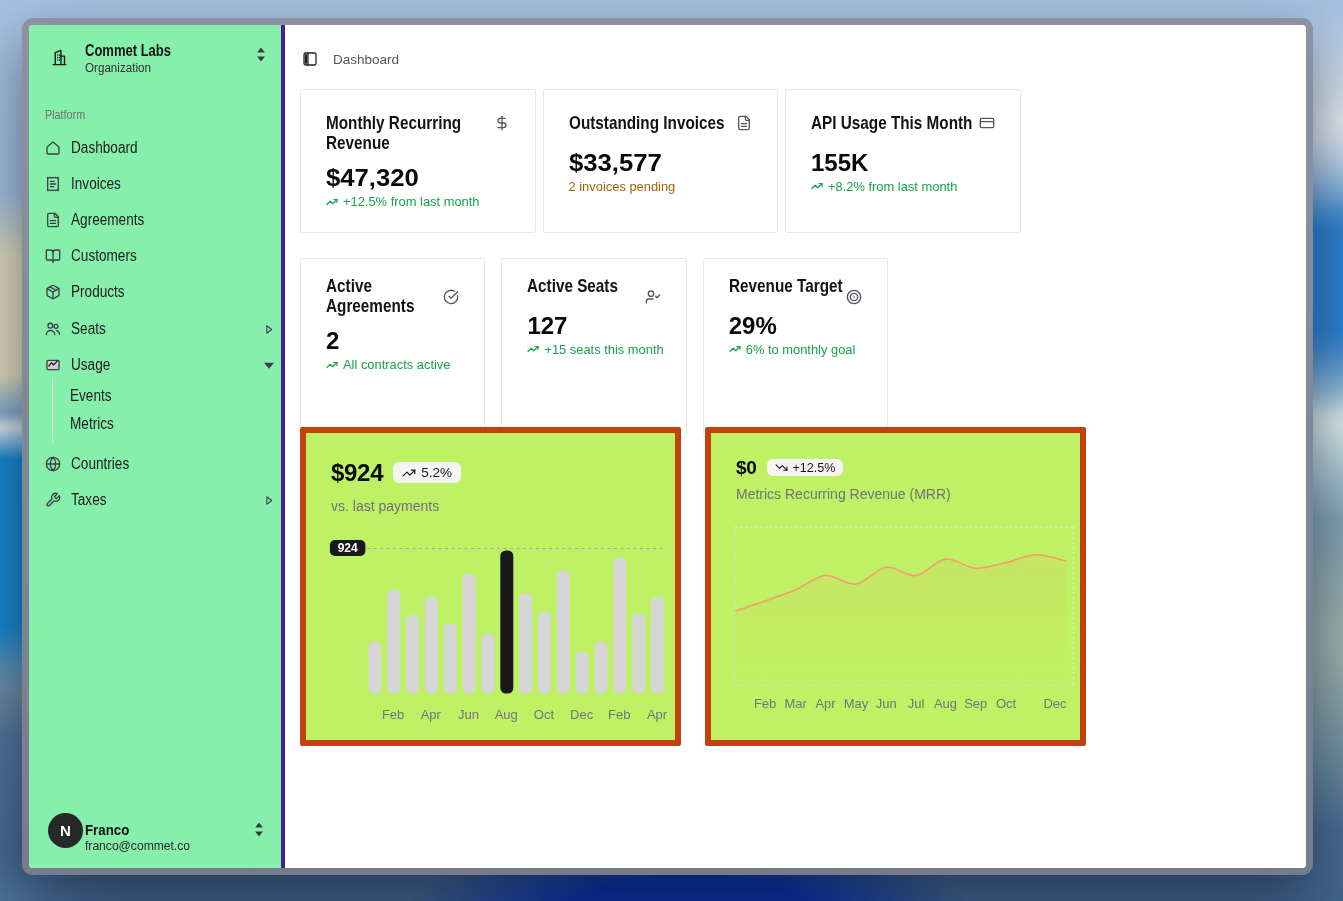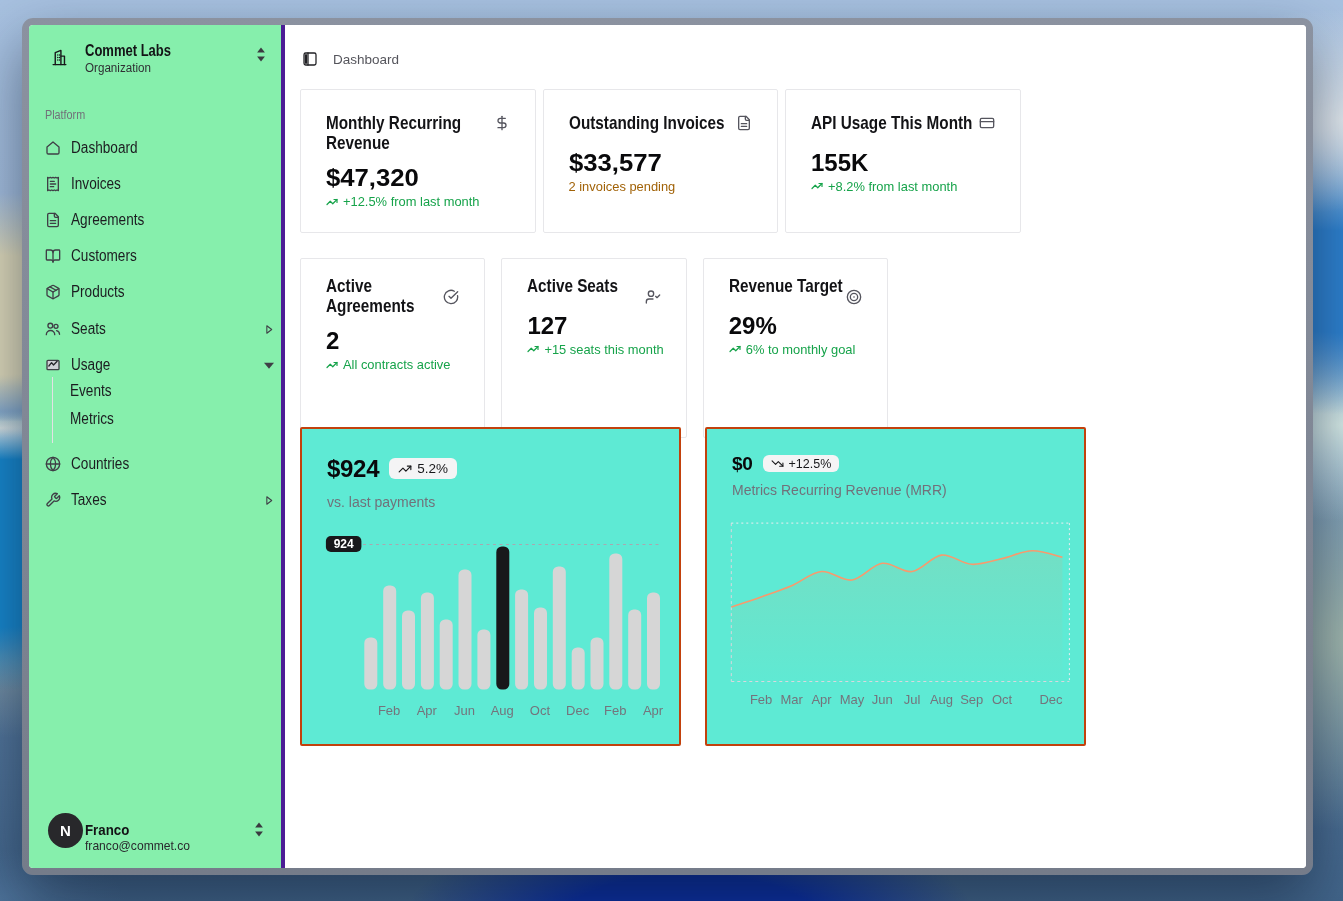--- a/index.html
+++ b/index.html
@@ -27,21 +27,21 @@
 .sb-head{position:absolute;left:8px;top:12px;width:240px;height:42px}
 .sb-head .org-icon{position:absolute;left:8px;top:6px;width:29px;height:29px;display:flex;align-items:center;justify-content:center}
 .sb-head .t1{position:absolute;left:48px;top:5px;font-size:16px;font-weight:700;color:#131316;transform:scaleX(.813);transform-origin:0 0;white-space:nowrap}
 .sb-head .t2{position:absolute;left:48px;top:24px;font-size:12.5px;color:#2f2f33;transform:scaleX(.93);transform-origin:0 0;white-space:nowrap}
 .sb-head .chev{position:absolute;right:10px;top:10px}
 .sb-label{position:absolute;left:16px;top:83px;font-size:12px;color:#717179;transform:scaleX(.9);transform-origin:0 0}
 .nav-item{position:absolute;left:8px;width:240px;height:32px;display:flex;align-items:center;padding-left:8px;gap:10px;font-size:16px;color:#1c1c20}
 .nav-item .txt,.nav-sub .txt{display:inline-block;transform:scaleX(.85);transform-origin:0 50%;white-space:nowrap}
 .nav-item svg{flex:0 0 16px;color:#3f3f46}
 .nav-item .grow{flex:1}
-.nav-sub{position:absolute;left:40.5px;width:190px;height:28px;display:flex;font-size:16px;color:#1c1c20}
+.nav-sub{position:absolute;left:40.5px;width:190px;height:28px;display:flex;align-items:center;font-size:16px;color:#1c1c20}
 .sub-rail{position:absolute;left:23px;top:352px;width:1px;height:66px;background:#e2e2e5}
 .sb-foot{position:absolute;left:8px;top:783px;width:240px;height:44px}
 .avatar{position:absolute;left:11px;top:5px;width:35px;height:35px;border-radius:50%;background:#28282b;color:#fff;font-size:15px;font-weight:700;display:flex;align-items:center;justify-content:center}
 .sb-foot .t1{position:absolute;left:48px;top:14px;font-size:14px;font-weight:700;color:#131316;transform:scaleX(.95);transform-origin:0 0}
 .sb-foot .t2{position:absolute;left:48px;top:30px;font-size:13px;color:#29292d;transform:scaleX(.93);transform-origin:0 0;white-space:nowrap}
 .sb-foot .chev{position:absolute;right:12px;top:14px}
 
 .main{position:relative;flex:1;background:#fff}
 .top{position:absolute;left:17px;top:26px;height:16px;display:flex;align-items:center;gap:15px}
 .top .crumb{font-size:13.5px;color:#55555c}
@@ -54,21 +54,21 @@
 .row2 .kpi .cicon{top:30px}
 .kpi .val{margin-top:15px;font-size:24px;font-weight:700;line-height:30px;color:#09090b}
 .kpi .sub svg{flex:0 0 12px}
 .kpi .sub{margin-top:0px;font-size:12.9px;line-height:17px;color:#16a34a;display:flex;align-items:center;gap:5px;white-space:nowrap}
 .kpi .sub.gray{color:#a16207}
 .row2 .kpi{height:180px;padding:17px 25px}
 .row2 .kpi h3{width:168px}
 .two .val{margin-top:11px}
 .wide{transform:scaleX(1.07);transform-origin:0 0}
 
-.chart-card{position:absolute;background:#5eead4;border:2px solid #c2410c;border-radius:2px}
+.chart-card{position:absolute;background:#bef264;border:6px solid #c2410c;border-radius:2px}
 .cc1{left:15px;top:401.5px;width:381px;height:319px}
 .cc2{left:420px;top:401.5px;width:381px;height:319px}
 .cc-head{position:absolute;left:25px;top:24px;display:flex;align-items:center;gap:10px}
 .cc2 .cc-head{top:21px}
 .cc-val{font-size:24px;font-weight:700;letter-spacing:-0.3px;color:#09090b;line-height:32px}
 .cc2 .cc-val{font-size:19px;line-height:28px}
 .badge{display:flex;align-items:center;gap:5px;background:#f4f4f5;border-radius:6px;padding:3px 9px;font-size:13.5px;font-weight:500;color:#18181b}
 .cc2 .badge{font-size:12.5px;padding:1.5px 8px}
 .cc-sub{position:absolute;left:25px;font-size:14px;color:#71717a}
 .cc1 .cc-sub{top:65px}

